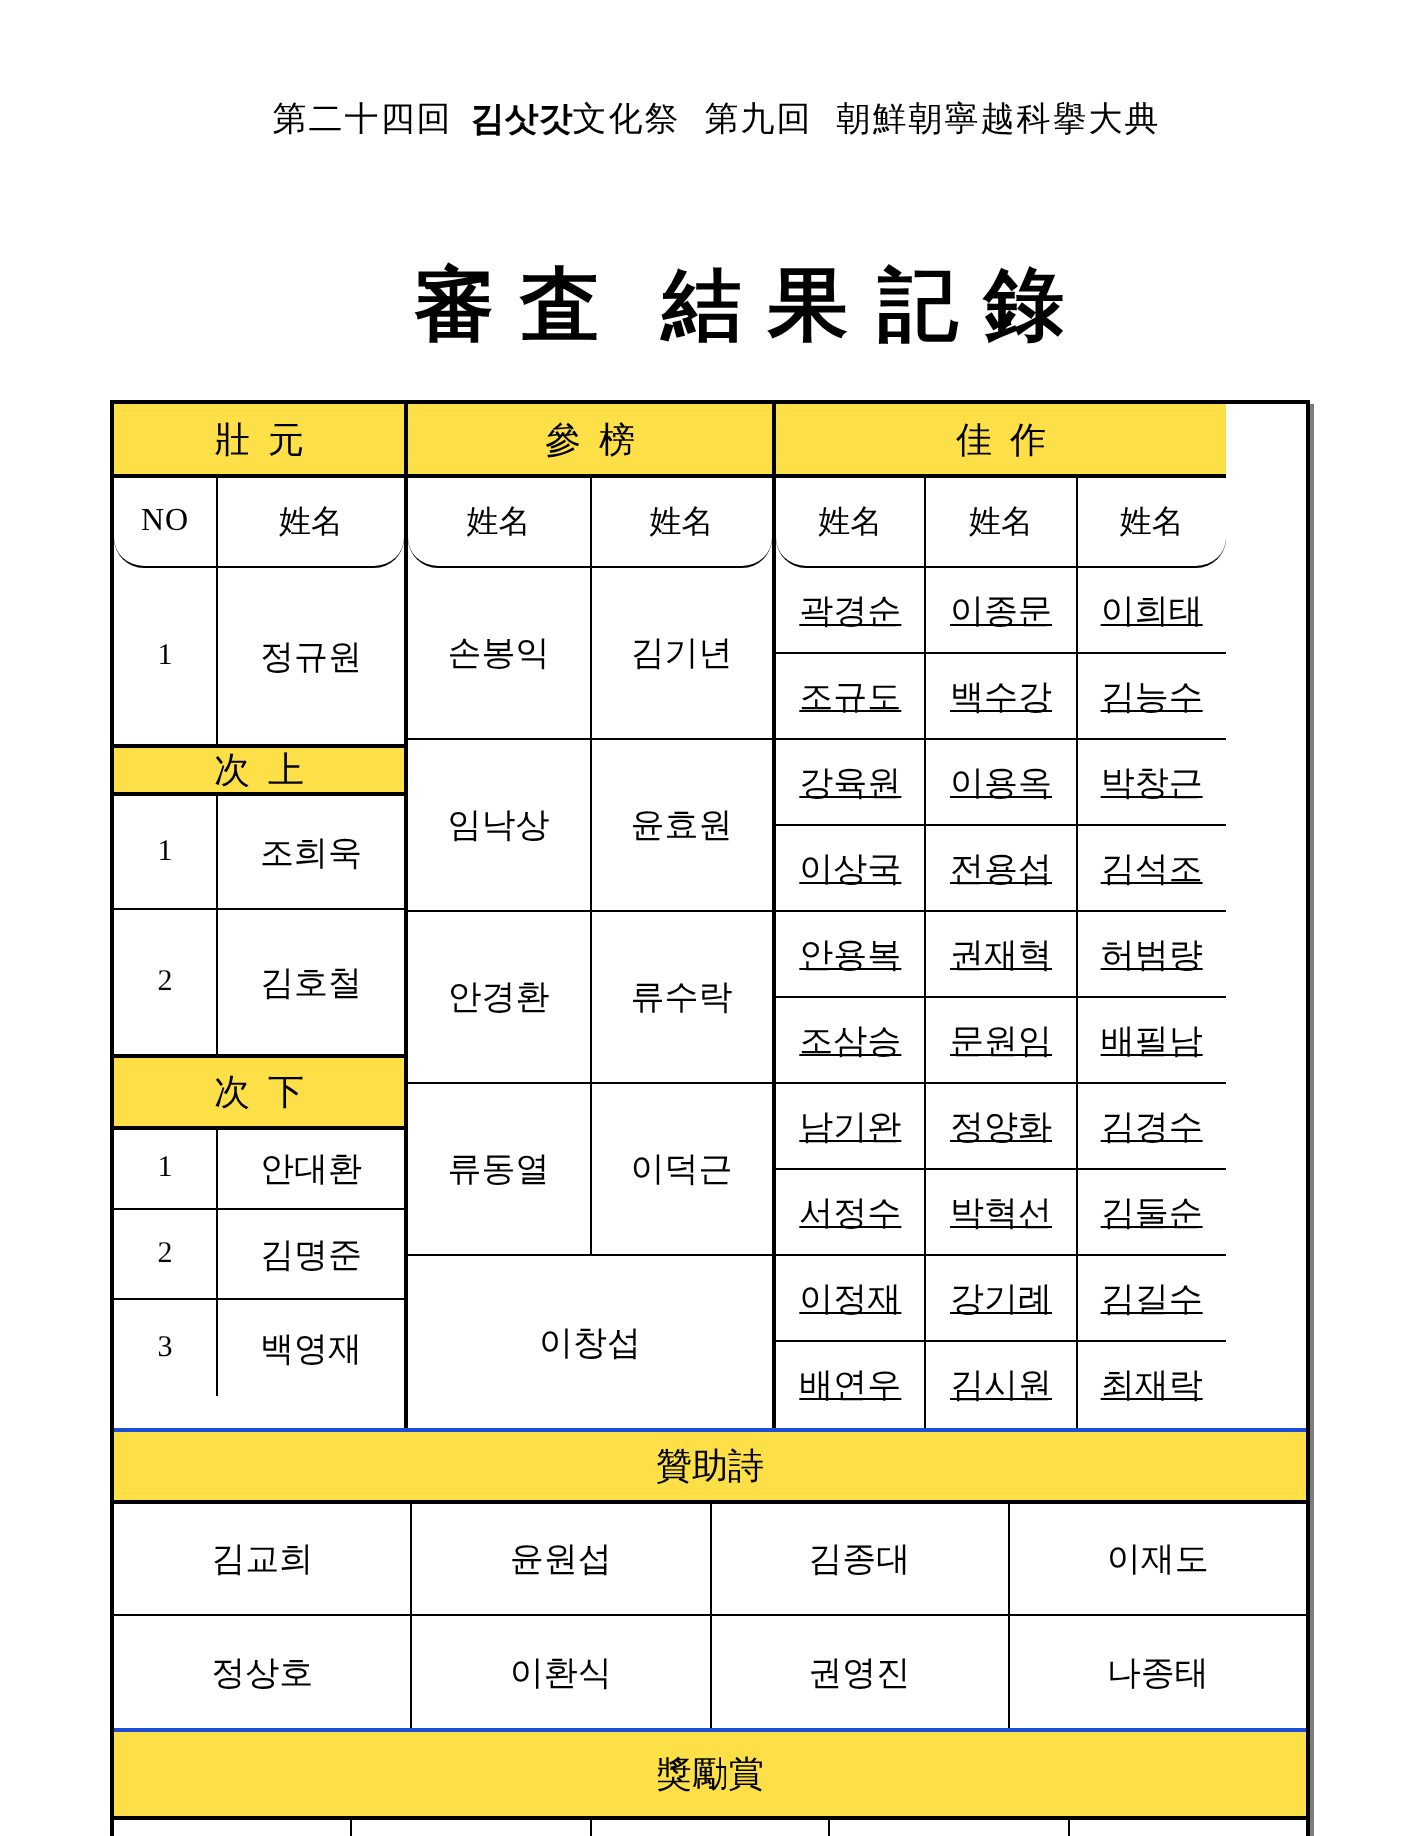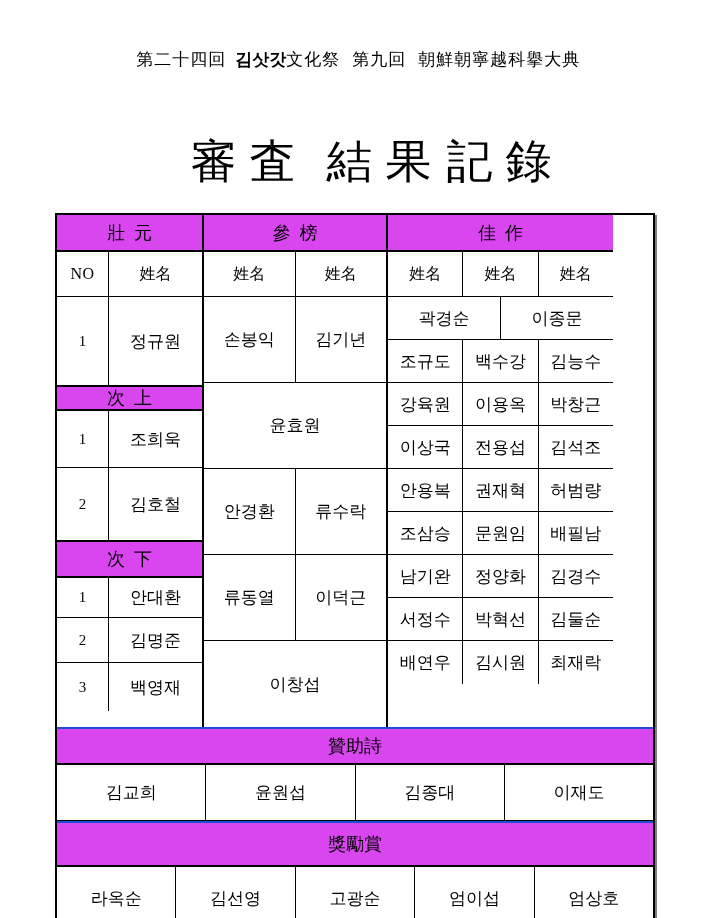--- a/index.html
+++ b/index.html
@@ -18,51 +18,51 @@
     white-space: pre;
   }
   .subtitle .part { display: inline-block; }
   .subtitle .edition { margin-right: 9px; }
   .subtitle .brand { font-weight: 900; letter-spacing: 0; }
   .subtitle .festival { margin-right: 12px; }
   .subtitle .session { margin-right: 12px; }
   .title {
     margin-top: 7px;
     text-align: center;
-    font-size: 46px;
-    font-weight: 400;
+    font-size: 40px;
+    font-weight: 700;
     letter-spacing: 13px;
     white-space: pre;
   }
   .title .t1 { margin-right: 18px; }
   .title .t2 { margin-right: 2px; }
 
   .tbl {
     width: 600px;
     margin: 20px 0 0 55px;
     border: 2px solid #000;
     box-shadow: 2px 2px 0 #7d7d7d;
     background: #fff;
   }
-  .band-bg { background: #d946ef; }
+  .band-bg { background: #fde047; }
 
   .top { display: flex; align-items: stretch; }
   .group { display: flex; flex-direction: column; }
   .group-left  { width: 145px; }
   .group-mid   { width: 184px; border-left: 2px solid #000; }
   .group-right { width: 227px; border-left: 2px solid #000; }
 
   .g-band {
     height: 37px;
     border-bottom: 2px solid #000;
     display: flex; align-items: center; justify-content: center;
     font-size: 18px;
     white-space: pre;
   }
-  .g-sub { height: 45px; display: flex; border-bottom: 1px solid #000; }
+  .g-sub { height: 45px; display: flex; border-bottom: 1px solid #000; border-radius: 15px; }
   .g-sub .cell { font-size: 16px; }
   .cell {
     display: flex; align-items: center; justify-content: center;
     border-right: 1px solid #000;
     font-size: 17px;
     white-space: pre;
     overflow: hidden;
   }
   .cell:last-child { border-right: none; }
   .no-cell { width: 52px; flex: none; font-size: 15px; }
@@ -77,21 +77,21 @@
     font-size: 18px; white-space: pre;
   }
 
   
   .h88 { height: 88px; } .h42 { height: 26px; } .h57 { height: 57px; }
   .h72 { height: 72px; } .h38 { height: 38px; } .h40 { height: 40px; }
   .h45 { height: 45px; } .h48 { height: 48px; }
   
   .h86 { height: 86px; }
   
-  .h43 { height: 43px; }
+  .h43 { height: 43px; text-decoration: underline; }
 
   .band-full {
     height: 38px;
     border-top: 2px solid #1d4ed8; border-bottom: 2px solid #000;
     display: flex; align-items: center; justify-content: center;
     font-size: 18px;
   }
   .band-full.tall { height: 46px; }
   .wide-row { display: flex; height: 56px; }
   .wide-row.bb { border-bottom: 1px solid #000; }
@@ -150,20 +150,21 @@
       <div class="g-band band-bg">參  榜</div>
       <div class="g-sub">
         <div class="cell flex-cell">姓名</div>
         <div class="cell flex-cell">姓名</div>
       </div>
       <div class="grow h86">
         <div class="cell flex-cell">손봉익</div>
         <div class="cell flex-cell">김기년</div>
       </div>
       <div class="grow h86">
+        <div class="cell flex-cell">임낙상</div>
         <div class="cell flex-cell">윤효원</div>
       </div>
       <div class="grow h86">
         <div class="cell flex-cell">안경환</div>
         <div class="cell flex-cell">류수락</div>
       </div>
       <div class="grow h86">
         <div class="cell flex-cell">류동열</div>
         <div class="cell flex-cell">이덕근</div>
       </div>
@@ -175,20 +176,21 @@
     <div class="group group-right">
       <div class="g-band band-bg">佳  作</div>
       <div class="g-sub">
         <div class="cell flex-cell">姓名</div>
         <div class="cell flex-cell">姓名</div>
         <div class="cell flex-cell">姓名</div>
       </div>
       <div class="grow h43">
         <div class="cell flex-cell">곽경순</div>
         <div class="cell flex-cell">이종문</div>
+        <div class="cell flex-cell">이희태</div>
       </div>
       <div class="grow h43">
         <div class="cell flex-cell">조규도</div>
         <div class="cell flex-cell">백수강</div>
         <div class="cell flex-cell">김능수</div>
       </div>
       <div class="grow h43">
         <div class="cell flex-cell">강육원</div>
         <div class="cell flex-cell">이용옥</div>
         <div class="cell flex-cell">박창근</div>
@@ -210,35 +212,46 @@
       </div>
       <div class="grow h43">
         <div class="cell flex-cell">남기완</div>
         <div class="cell flex-cell">정양화</div>
         <div class="cell flex-cell">김경수</div>
       </div>
       <div class="grow h43">
         <div class="cell flex-cell">서정수</div>
         <div class="cell flex-cell">박혁선</div>
         <div class="cell flex-cell">김둘순</div>
+      </div>
+      <div class="grow h43">
+        <div class="cell flex-cell">이정재</div>
+        <div class="cell flex-cell">강기례</div>
+        <div class="cell flex-cell">김길수</div>
       </div>
       <div class="grow h43 last">
         <div class="cell flex-cell">배연우</div>
         <div class="cell flex-cell">김시원</div>
         <div class="cell flex-cell">최재락</div>
       </div>
     </div>
   </div>
 
   <div class="band-full band-bg">贊助詩</div>
   <div class="wide-row bb">
     <div class="cell flex-cell">김교희</div>
     <div class="cell flex-cell">윤원섭</div>
     <div class="cell flex-cell">김종대</div>
     <div class="cell flex-cell">이재도</div>
+  </div>
+  <div class="wide-row">
+    <div class="cell flex-cell">정상호</div>
+    <div class="cell flex-cell">이환식</div>
+    <div class="cell flex-cell">권영진</div>
+    <div class="cell flex-cell">나종태</div>
   </div>
 
   <div class="band-full tall band-bg">獎勵賞</div>
   <div class="final-row">
     <div class="cell flex-cell">라옥순</div>
     <div class="cell flex-cell">김선영</div>
     <div class="cell flex-cell">고광순</div>
     <div class="cell flex-cell">엄이섭</div>
     <div class="cell flex-cell">엄상호</div>
   </div>

